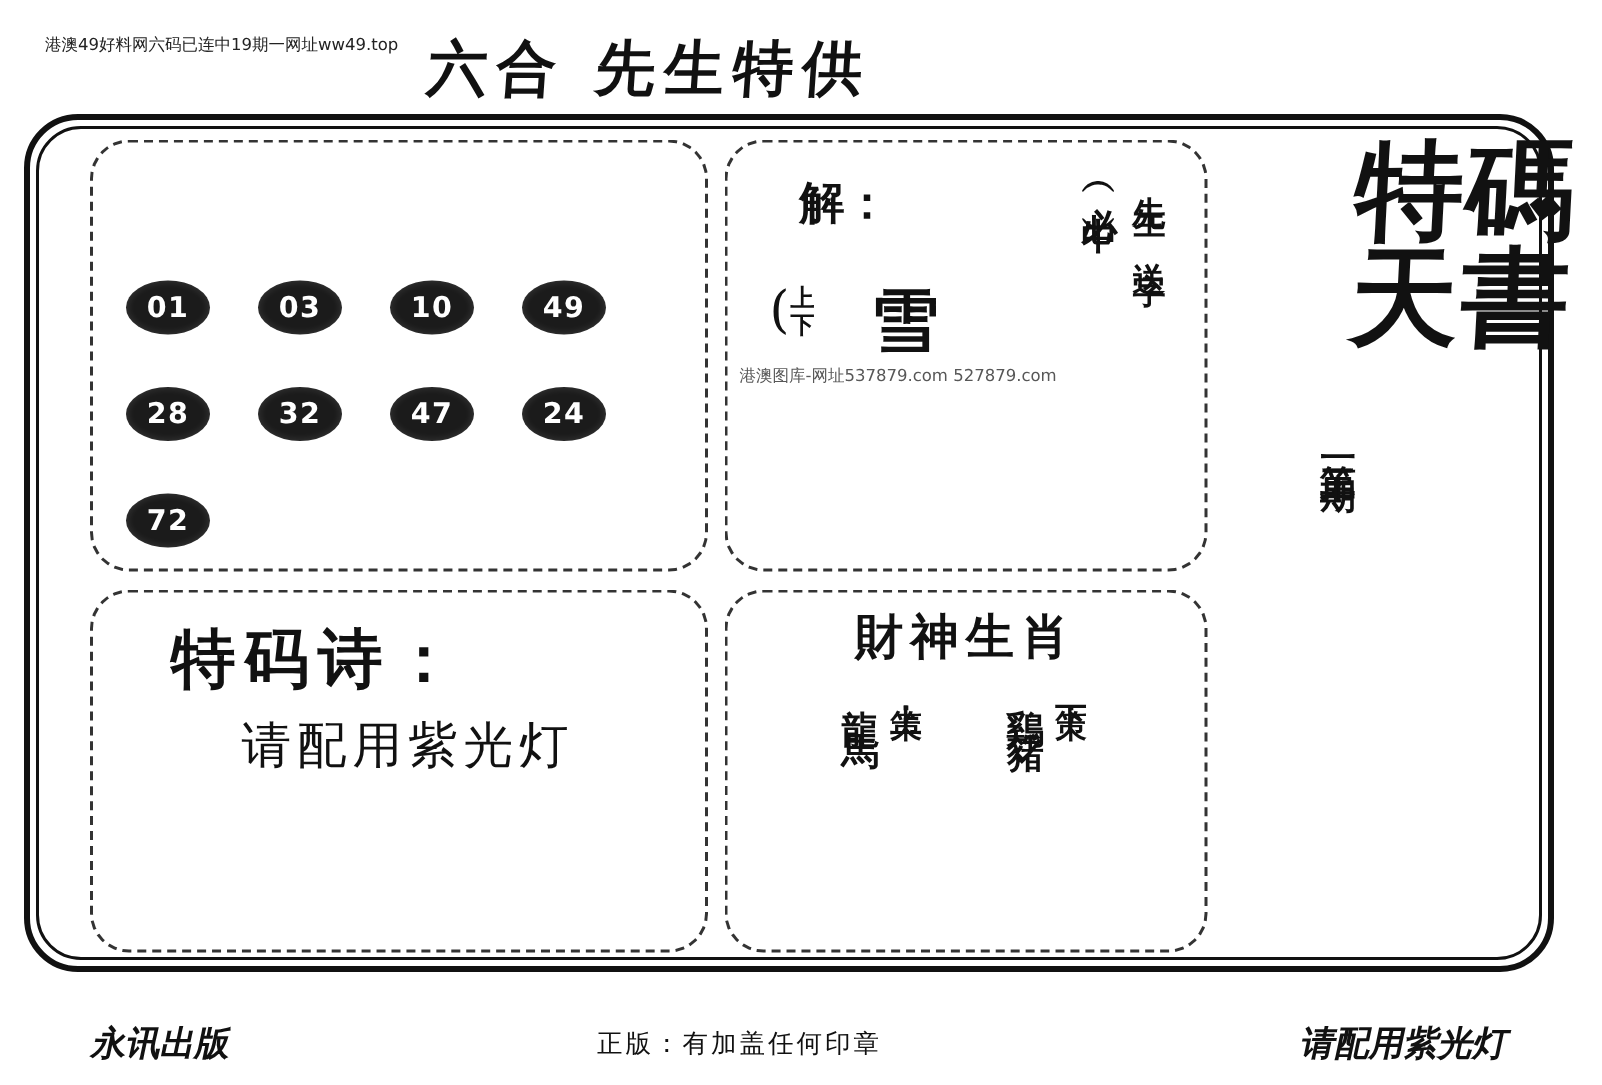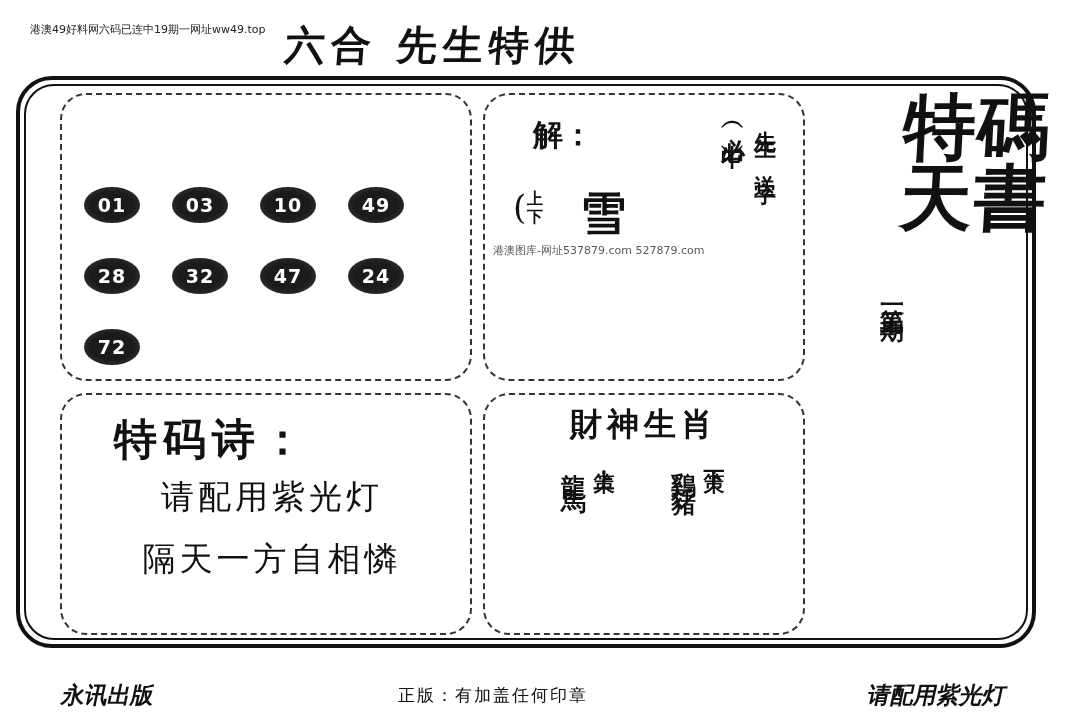--- a/index.html
+++ b/index.html
@@ -328,21 +328,20 @@
     <div class="vtext">先生 送字</div>
   </div>
 
   <div class="mid-watermark">港澳图库-网址537879.com  527879.com</div>
 
 </div>
 
 <div class="panel" id="panel-poem">
   <div class="poem-title">特码诗：</div>
   <div class="poem-line" id="poem-line-1">请配用紫光灯</div>
-  <div class="poem-line" id="poem-line-2">隔天一方自相憐</div>
 </div>
 
 <div class="panel" id="panel-zodiac">
   <div class="zodiac-title">財神生肖</div>
 
   <div class="zodiac-col" id="zodiac-upper">
     <div class="vtext animals">龍馬</div>
     <div class="vtext label">上策：</div>
   </div>
 

